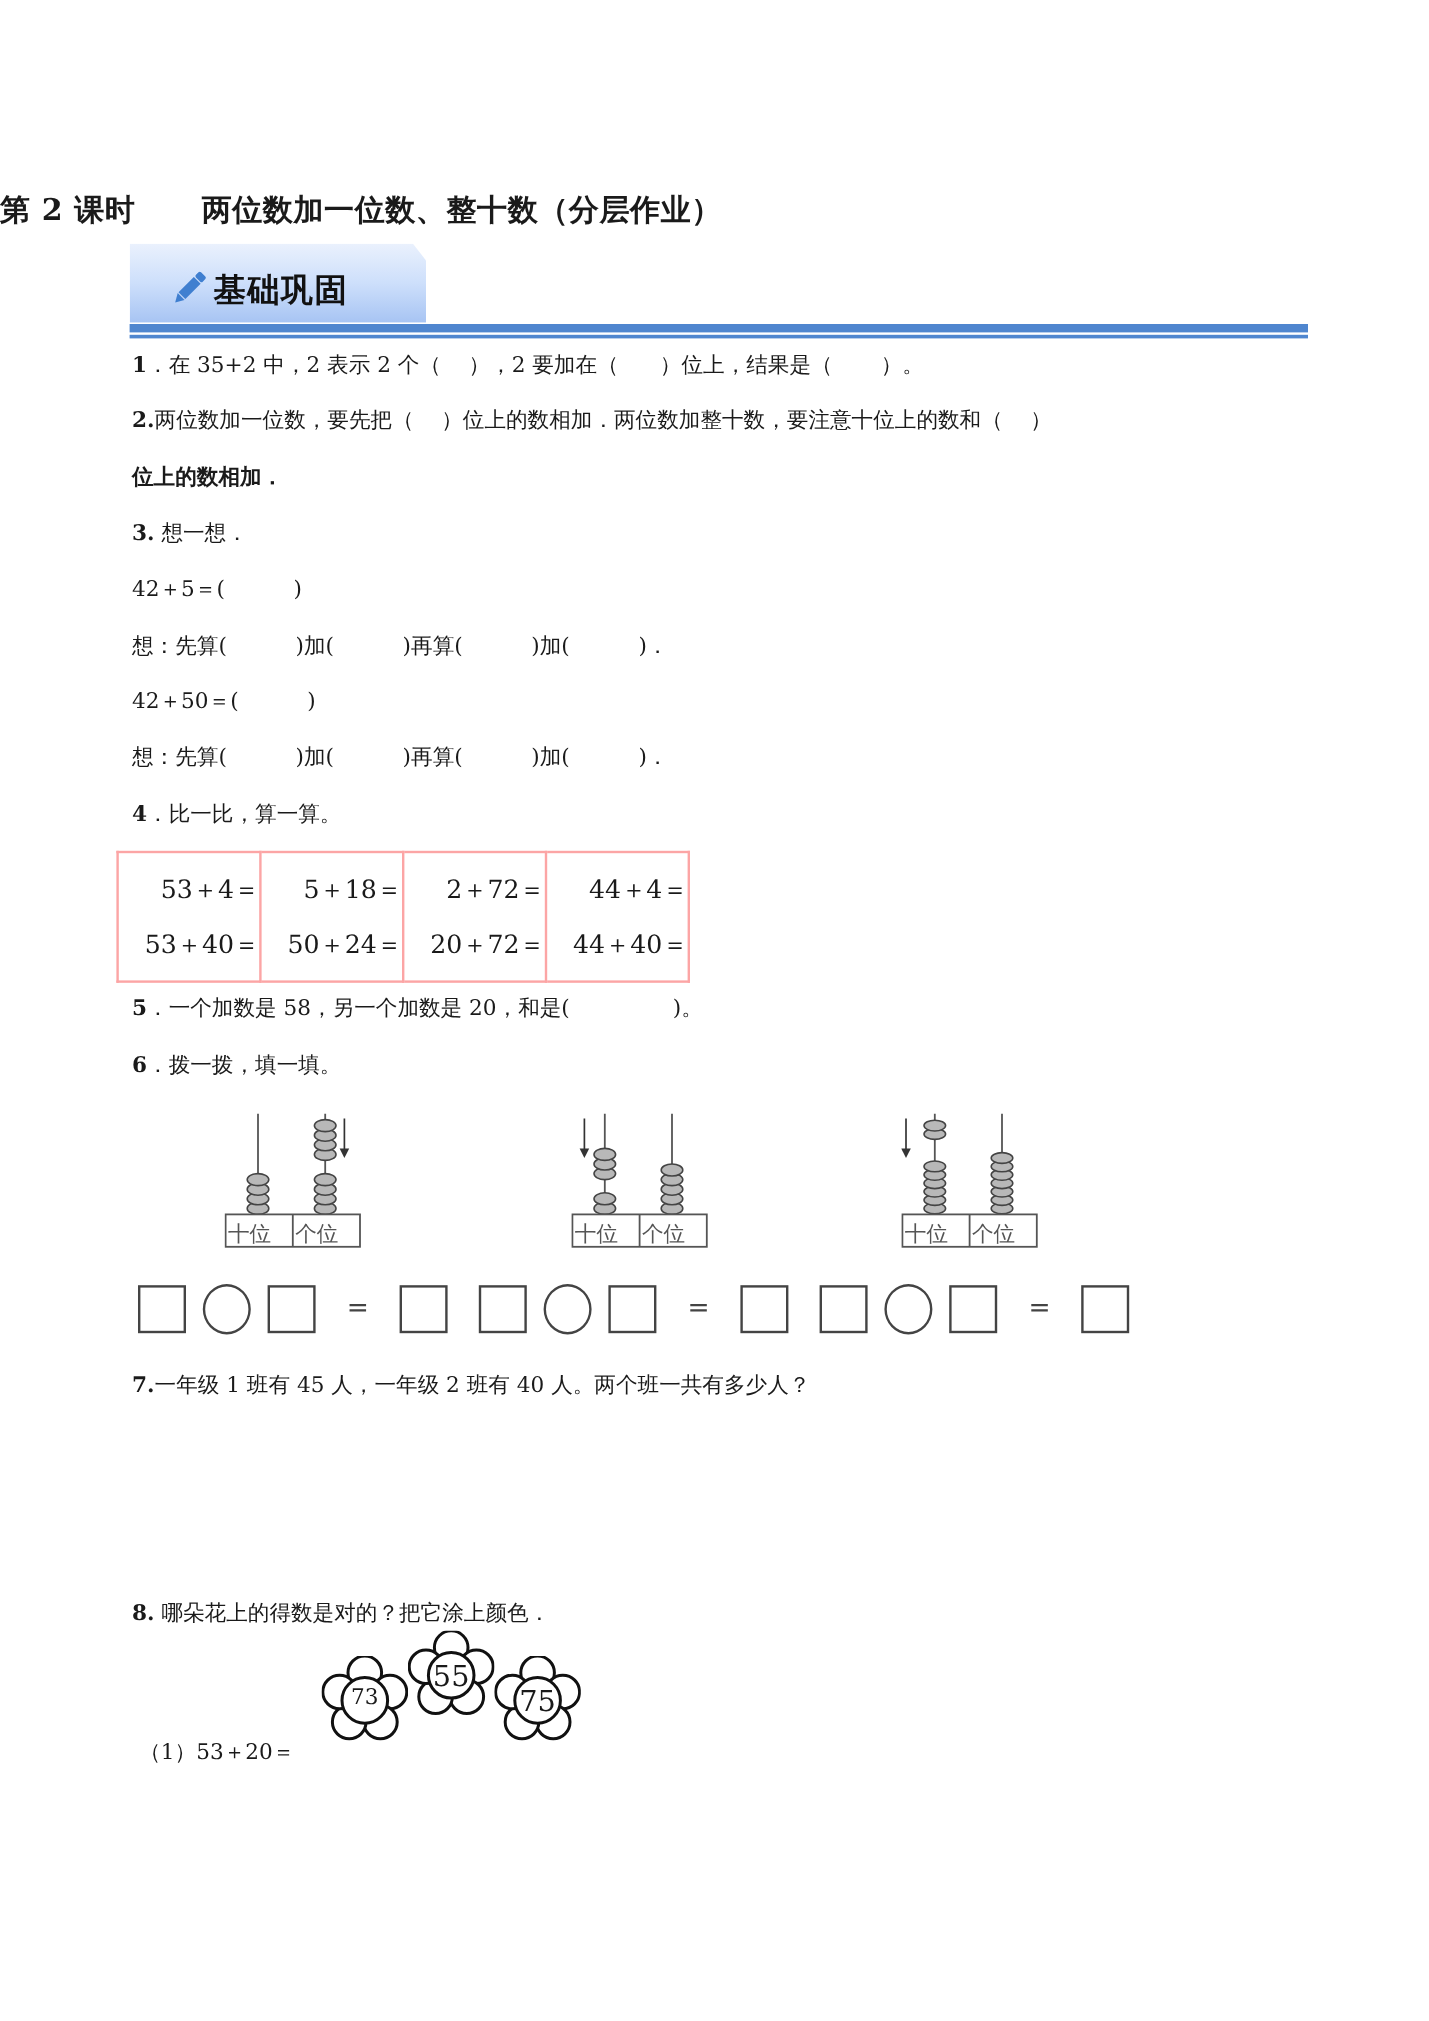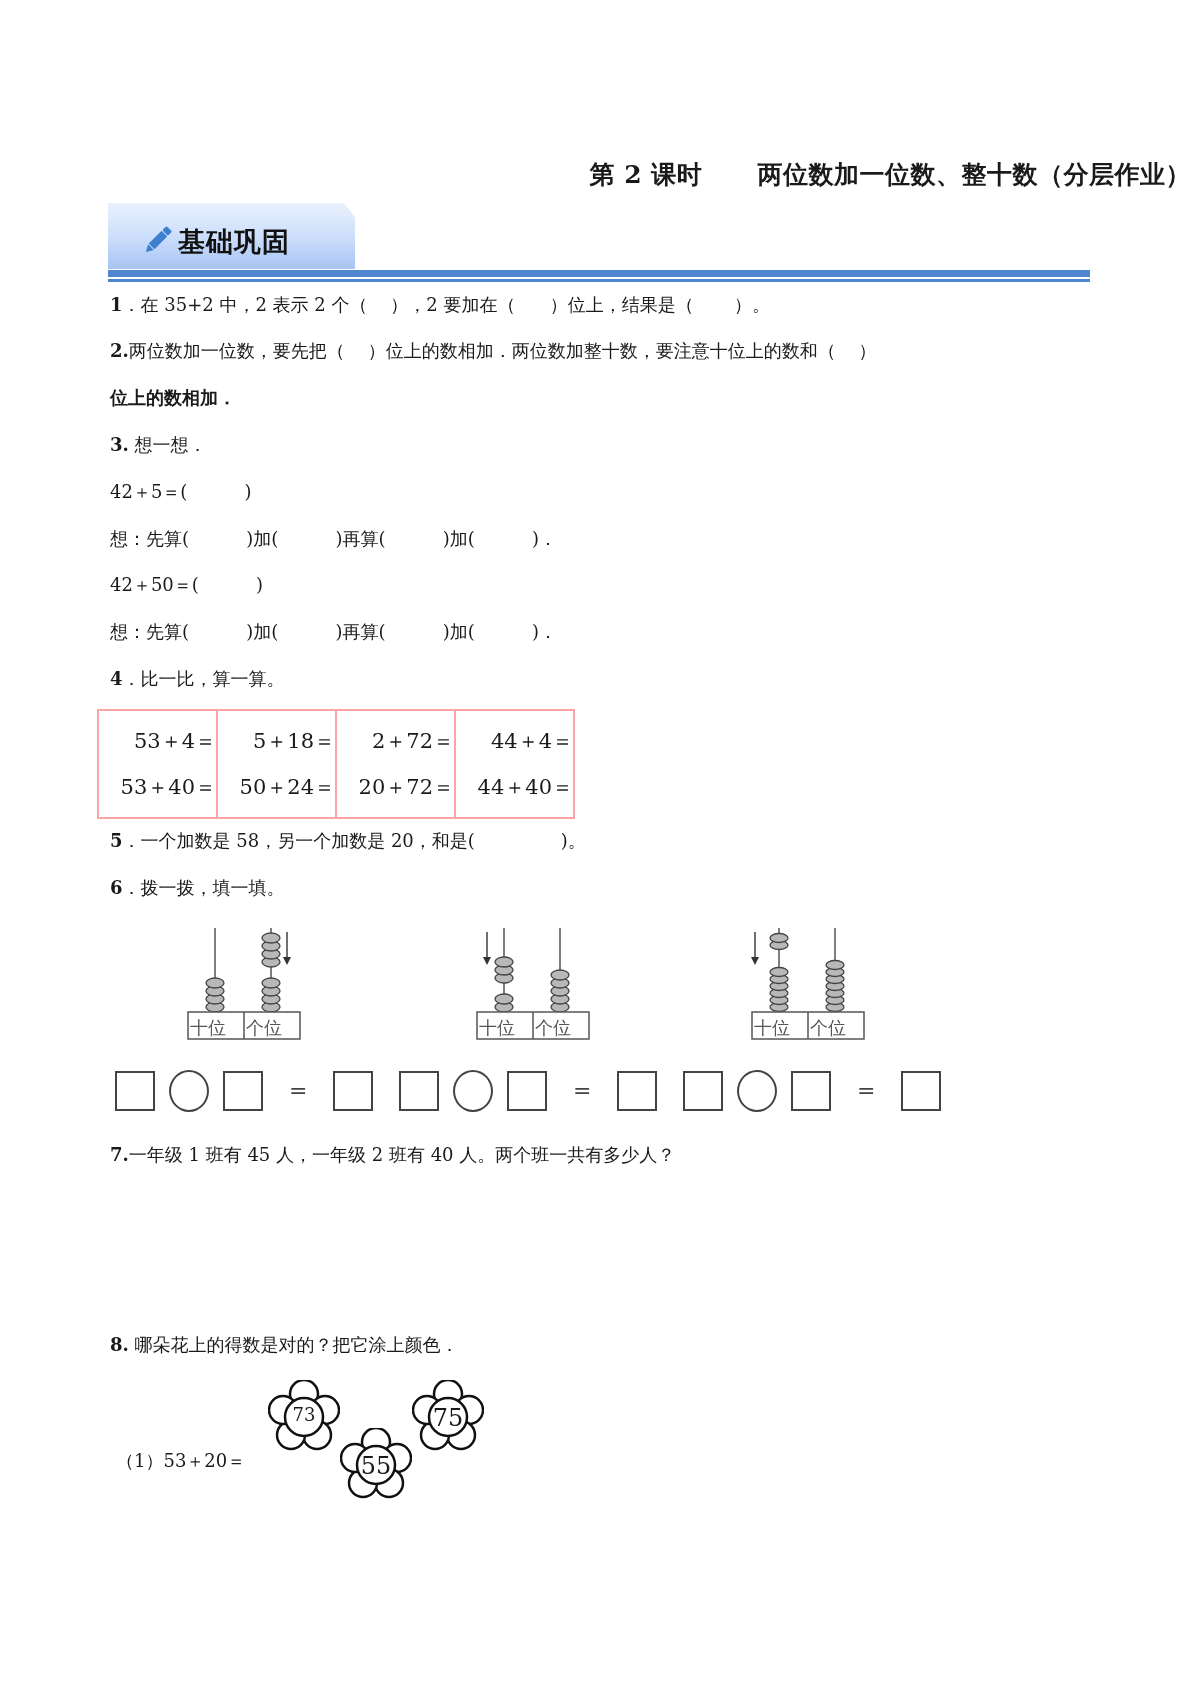--- a/index.html
+++ b/index.html
@@ -1,19 +1,19 @@
 <!DOCTYPE html>
 <html><head>
   <meta charset="utf-8">
   <style>
     html, body { margin: 0; padding: 0; background: #ffffff; }
     body { width: 1191px; height: 1684px; position: relative; overflow: hidden;
       font-family: "DejaVu Serif", "Liberation Serif", serif; color: #1a1a1a; }
     .abs { position: absolute; }
-    .title { left: 0; width: 1191px; top: 158px; text-align: right; font-size: 25px; font-weight: bold;
+    .title { left: 0; width: 1191px; top: 158px; text-align: left; font-size: 25px; font-weight: bold;
       font-family: "DejaVu Serif", serif; letter-spacing: 0.5px; white-space: pre; }
     .banner { left: 108px; top: 203px; width: 247px; height: 66px;
       background: linear-gradient(180deg, #eaf1fd 0%, #cddffb 50%, #a7c4f3 100%);
       clip-path: polygon(0 0, 236px 0, 247px 14px, 247px 100%, 0 100%); }
     .banner-label { left: 178px; top: 224px; font-size: 27px; font-weight: bold; font-family: "DejaVu Serif", serif; color: #111; letter-spacing: 1px; }
     .pencil { left: 140px; top: 222px; }
     .rule1 { left: 108px; top: 270px; width: 982px; height: 7px; background: #4f86cf; }
     .rule2 { left: 108px; top: 279px; width: 982px; height: 3px; background: #4f86cf; }
     .line { left: 110px; font-size: 18px; white-space: pre; line-height: 1; }
     .qnum { font-weight: bold; }
@@ -198,21 +198,21 @@
       <circle cx="36" cy="14" r="14"></circle>
         <circle cx="57" cy="30" r="14"></circle>
         <circle cx="49" cy="55" r="14"></circle>
         <circle cx="23" cy="55" r="14"></circle>
         <circle cx="15" cy="30" r="14"></circle>
       <circle cx="36" cy="37" r="19"></circle>
     </g>
   </svg>
   <span style="position:absolute;left:0;width:72px;top:24px;text-align:center;font-size:18px;">73</span>
 </div>
-<div class="flower" style="left:340px; top:1428px; width:72px; height:72px;">
+<div class="flower" style="left:340px; top:1359px; width:72px; height:72px;">
   <svg width="72" height="72" viewBox="0 0 72 72">
     <g fill="#fff" stroke="#111" stroke-width="2.5">
       <circle cx="36" cy="14" r="14"></circle>
         <circle cx="57" cy="30" r="14"></circle>
         <circle cx="49" cy="55" r="14"></circle>
         <circle cx="23" cy="55" r="14"></circle>
         <circle cx="15" cy="30" r="14"></circle>
       <circle cx="36" cy="37" r="19"></circle>
     </g>
   </svg>

